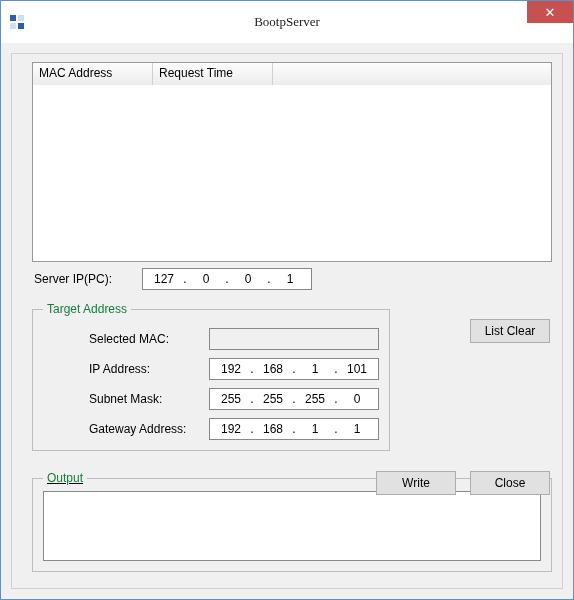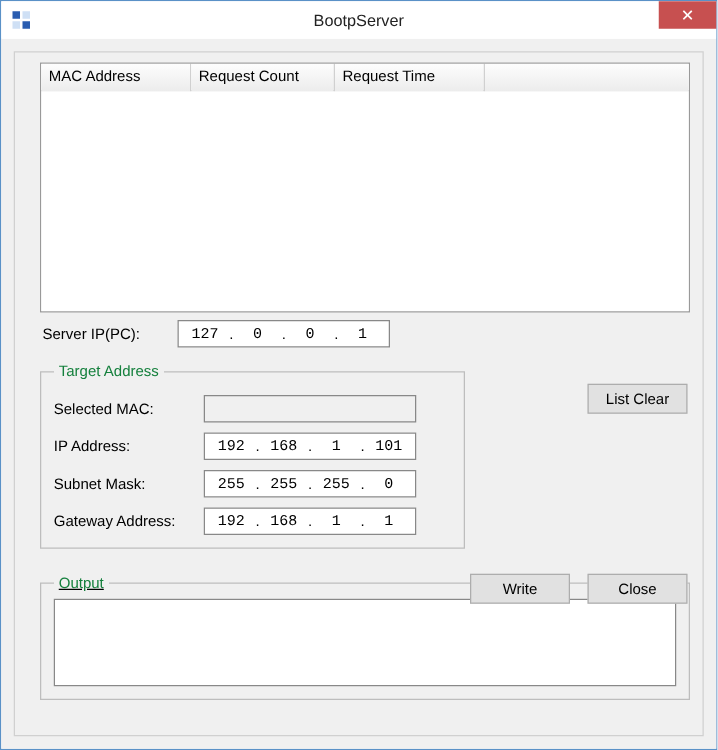--- a/index.html
+++ b/index.html
@@ -15,26 +15,27 @@
   .window {
     width: 574px;
     height: 600px;
     border: 1px solid #5a91c7;
     background: #fff;
     display: flex;
     flex-direction: column;
     box-shadow: 0 0 0 0;
   }
   .titlebar {
-    height: 30px;
+    height: 42px;
     background: #fff;
     display: flex;
     align-items: center;
     position: relative;
     border-bottom: 0;
+    font-family: Liberation Serif, serif;
   }
   .titlebar .app-icon {
     width: 16px; height: 16px;
     margin-left: 8px;
     display: inline-block;
   }
   .titlebar .title {
     position: absolute;
     left: 0; right: 0;
     text-align: center;
@@ -111,21 +112,21 @@
     background: #fff;
     height: 22px;
     width: 170px;
     padding: 0 4px;
   }
   .ipseg {
     border: 0;
     width: 34px;
     text-align: center;
     font-size: 12px;
-    font-family: Liberation Mono, monospace;
+    font-family: Liberation Sans, sans-serif;
     background: transparent;
     outline: none;
     padding: 0;
   }
   .dot {
     width: 8px;
     text-align: center;
     color: #000;
     user-select: none;
   }
@@ -153,21 +154,21 @@
   .target-fieldset {
     width: 340px;
     display: inline-block;
     vertical-align: top;
   }
   .target-row {
     display: flex;
     align-items: center;
     margin-top: 8px;
   }
-  .target-row .tlabel { width: 120px; }
+  .target-row .tlabel { width: 120px; margin-left: 46px; }
   .btn-listclear { position:absolute; right: 12px; top: 265px; width:80px; }
   .btn-write     { position:absolute; right: 106px; top: 417px; width:80px; }
   .btn-close     { position:absolute; right: 12px;  top: 417px; width:80px; }
 
   .output-fieldset {
     margin-top: 20px;
     text-decoration: underline;
   }
   .output-box {
     background: #fff;
@@ -202,21 +203,20 @@
       <span>✕</span>
     </div>
   </div>
 
   <div class="client">
     <div class="inner">
 
       <div class="listview">
         <div class="lv-headers">
           <div class="lv-col" style="width:120px">MAC Address</div>
-          <div class="lv-col" style="width:115px">Request Count</div>
           <div class="lv-col" style="width:120px">Request Time</div>
           <div class="lv-col" style="flex:1"></div>
         </div>
         <div class="lv-body"></div>
       </div>
 
       <div class="row" style="margin-top:6px;">
         <div class="label">Server IP(PC):</div>
         <div class="ipbox">
           <input class="ipseg" value="127" style="">

